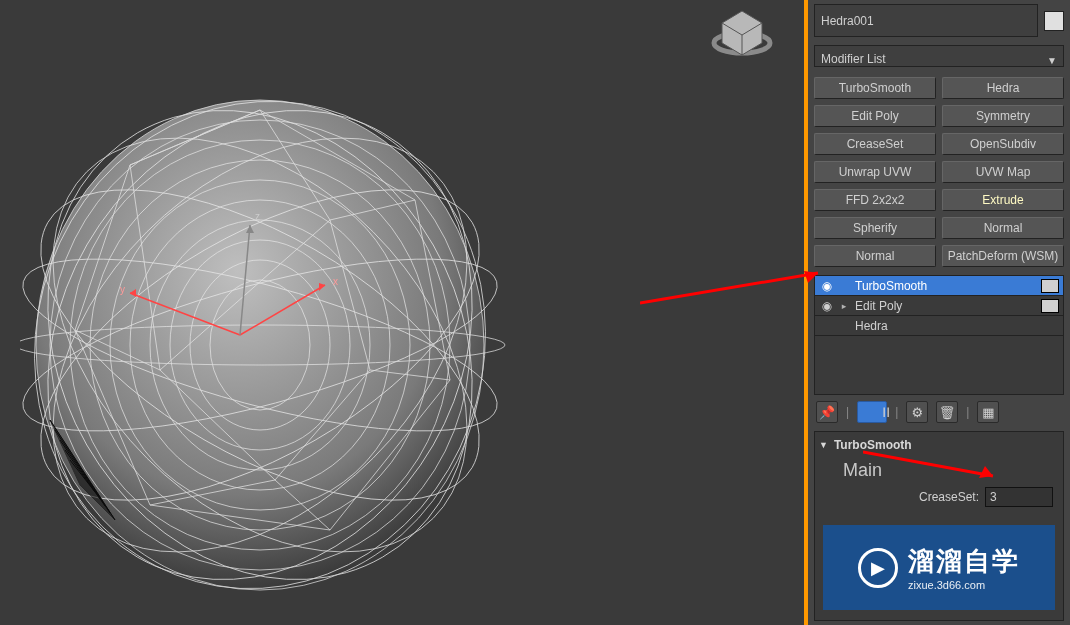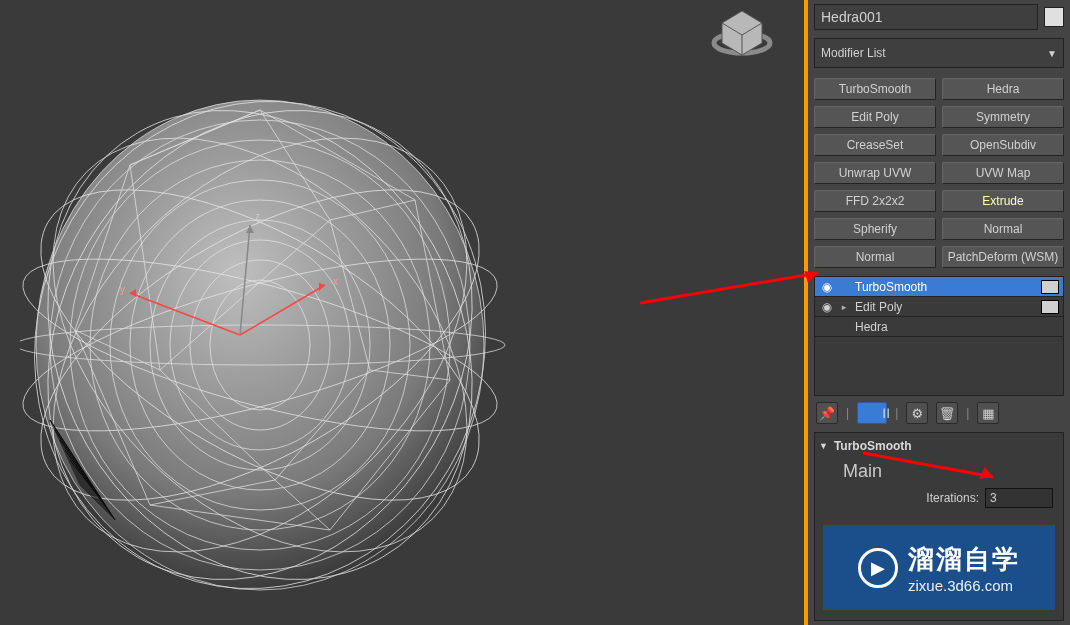--- a/index.html
+++ b/index.html
@@ -16,29 +16,29 @@
 
 .panel {
   width: 262px; height: 100%;
   background: #444; color: #d0d0d0;
   display: flex; flex-direction: column;
   font-size: 12px;
 }
 
 .name-row { display: flex; align-items: center; padding: 4px 6px; gap: 6px; }
 .name-input {
-  flex: 1; height: 26px; padding: 0 6px;
+  flex: 1; height: 33px; padding: 0 6px;
   background: #3f3f3f; border: 1px solid #222; color: #d0d0d0;
-  font-size: 14px;
+  font-size: 12px;
 }
 .swatch { width: 20px; height: 20px; background: #e0e0e0; border: 1px solid #222; }
 
 .dropdown {
-  margin: 4px 6px; height: 30px;
-  display: flex; align-items: center; justify-content: space-between;
+  margin: 4px 6px; height: 22px;
+  display: flex; align-items: flex-end; justify-content: space-between;
   padding: 0 6px;
   background: #3f3f3f; border: 1px solid #222; color: #d0d0d0;
 }
 .chevron { font-size: 10px; }
 
 .mod-grid {
   display: grid; grid-template-columns: 1fr 1fr; gap: 6px;
   padding: 6px;
 }
 .mod-btn {
@@ -118,21 +118,21 @@
   display: flex; align-items: center; justify-content: center;
   gap: 10px;
   color: #fff;
   padding: 0 12px;
 }
 .wm-ico {
   width: 40px; height: 40px; border: 3px solid #fff; border-radius: 50%;
   display: flex; align-items: center; justify-content: center; font-size: 18px;
 }
 .wm-txt .l1 { font-size: 26px; font-weight: bold; letter-spacing: 2px; }
-.wm-txt .l2 { font-size: 15px; opacity: .9; }
+.wm-txt .l2 { font-size: 11px; opacity: .9; }
 
 
 .annot { position: absolute; pointer-events: none; z-index: 100; }
 .annot svg { position: absolute; }
 </style>
 </head>
 <body>
 
 <div class="root">
 
@@ -273,21 +273,21 @@
       <div class="tool">▦</div>
     </div>
 
     <div class="rollout-space">
       <div class="roll-head">
         <span class="tri">▼</span>
         <span>TurboSmooth</span>
       </div>
       <div class="sub-label">Main</div>
       <div class="iter-row">
-        <span class="iter-label">Iterations:</span>
+        <span class="iter-label">CreaseSet:</span>
         <div class="spinner">
           <input value="3" style="">
 
         </div>
       </div>
 
       <svg class="annot" style="position:absolute; left:48px; top:14px" width="150" height="40">
         <line x1="0" y1="6" x2="130" y2="30" stroke="#ff0000" stroke-width="3"></line>
         <polygon points="130,30 116,32 122,20" fill="#ff0000"></polygon>
       </svg>

